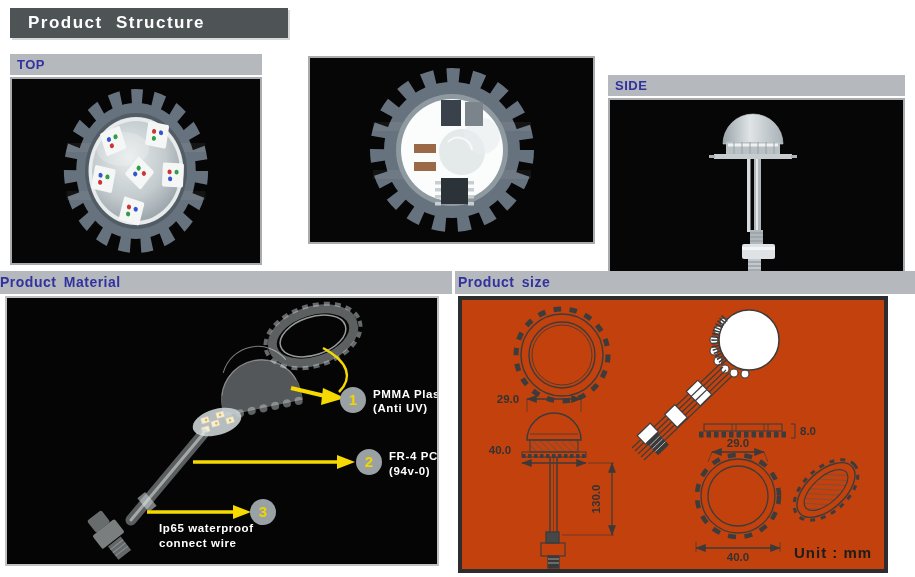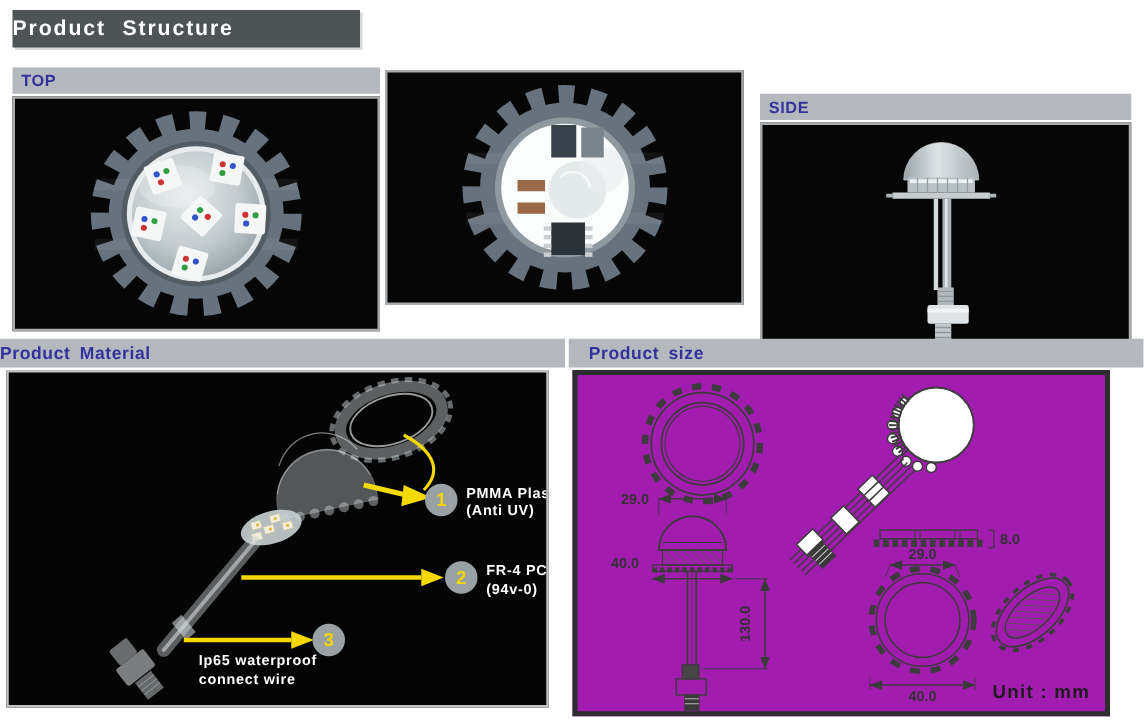--- a/index.html
+++ b/index.html
@@ -4,50 +4,50 @@
 <style>
   * { margin:0; padding:0; box-sizing:border-box; }
   html,body { background:#ffffff; }
   .page {
     position:relative; width:915px; height:577px; background:#ffffff;
     font-family:"Liberation Sans", sans-serif; overflow:hidden;
   }
   .title-bar {
     position:absolute; left:10px; top:8px; width:278px; height:30px;
     background:#4e5356; color:#ffffff; font-size:17px; font-weight:bold;
-    line-height:30px; padding-left:0; letter-spacing:1.5px; word-spacing:7px;
+    line-height:30px; padding-left:18px; letter-spacing:1.5px; word-spacing:7px;
     box-shadow:2px 2px 0 #d6d8da;
   }
   .view { position:absolute; top:54px; }
-  #view-top   { left:10px;  width:294px; }
+  #view-top   { left:10px;  width:252px; }
   #view-bottom{ left:308px; width:287px; }
   #view-side  { left:608px; width:297px;margin-top:21px; }
   .view-bar {
     height:21px; background:#b5b8bc; color:#32329e; font-size:13px;
     font-weight:bold; line-height:21px; padding-left:7px; letter-spacing:.5px;
   }
   .view-panel {
     margin-top:2px; height:188px; background:#060606;
     border:2px solid #a9acaf;
   }
   .view-panel svg, .big-panel svg { display:block; width:100%; height:100%; }
   .section-bar {
     position:absolute; top:271px; height:23px; background:#b5b8bc;
     color:#32329e; font-size:14px; font-weight:bold; line-height:23px;
     letter-spacing:.5px; word-spacing:3px;
   }
   #material-bar { left:0;     width:452px; }
-  #size-bar     { left:455px; width:460px; padding-left:16px; }
+  #size-bar     { left:455px; width:460px; padding-left:3px; }
   .big-panel { position:absolute; top:296px; }
   #material-panel {
     left:5px; width:434px; height:270px; background:#050505;
     border:2px solid #bfc1c3;
   }
   #size-panel {
-    left:458px; width:430px; height:277px; background:#a21caf;
+    left:458px; width:430px; height:277px; background:#c2410c;
     border:4px solid #2d2d2f;
   }
   text { font-family:"Liberation Sans", sans-serif; }
   .mat-label { fill:#ffffff; font-size:11.5px; font-weight:bold; letter-spacing:.6px; }
   .badge-num { fill:#f0d500; font-size:15px; font-weight:bold; text-anchor:middle; }
   .dim-text  { fill:#333333; font-size:11.5px; font-weight:bold; text-anchor:middle; }
   .unit-text { fill:#1d1d1d; font-size:15px; font-weight:bold; letter-spacing:1px; }
 </style>
 </head>
 <body>

